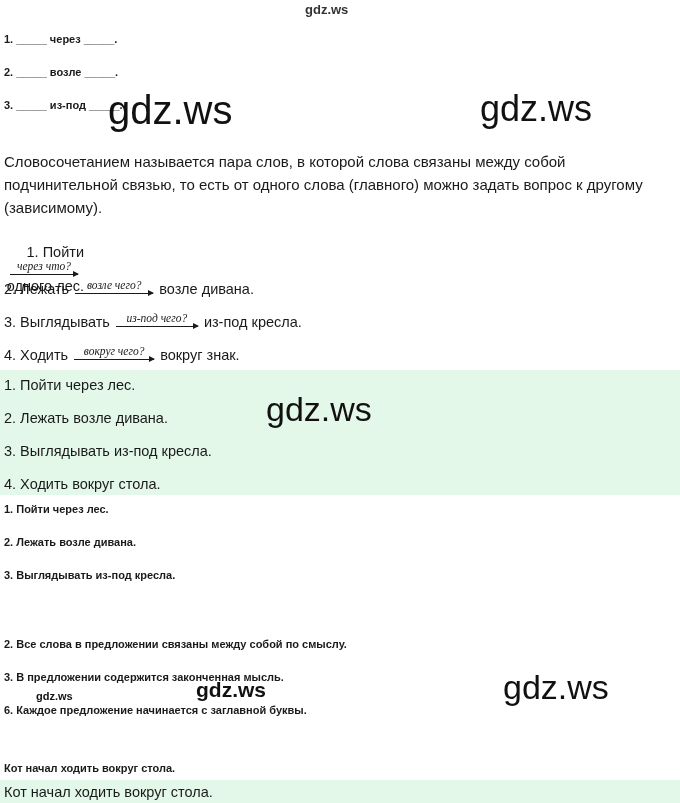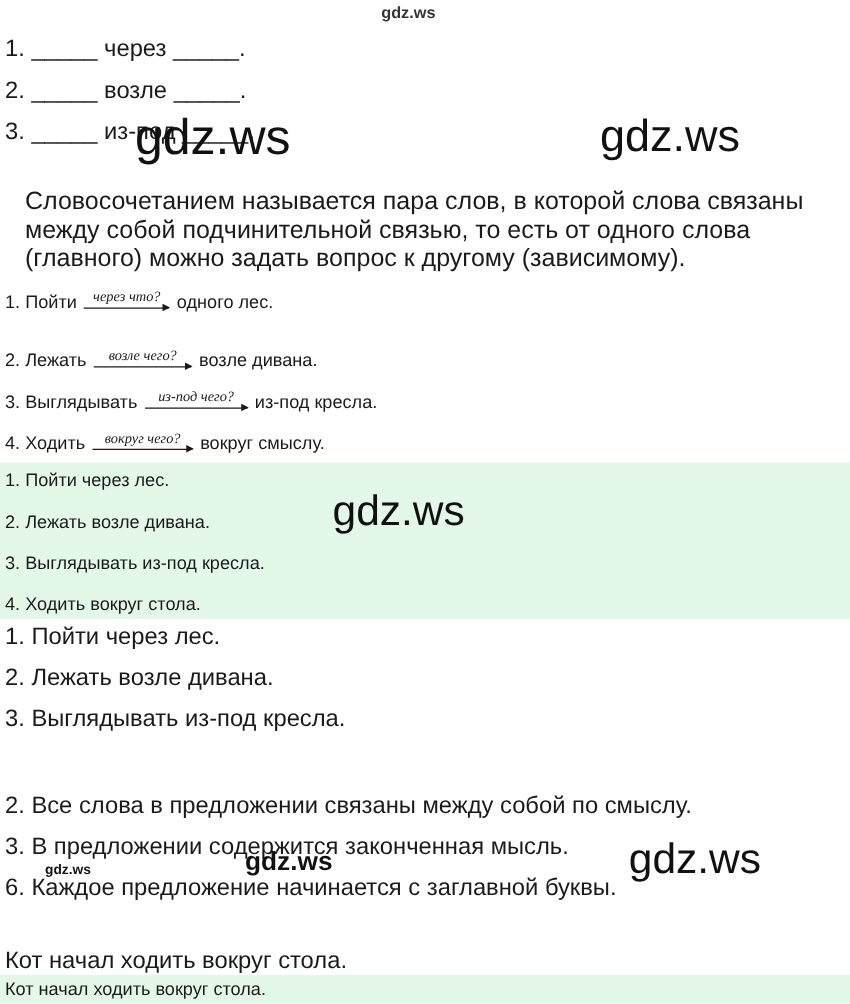--- a/index.html
+++ b/index.html
@@ -67,31 +67,32 @@
   .wm-small {
     left: 36px;
     top: 690px;
     font-size: 11px;
     font-weight: bold;
   }
 
   
   .line {
     position: absolute;
-    font-size: 19px;
+    font-size: 11px;
     line-height: 19px;
     color: #1a1a1a;
     white-space: nowrap;
+    font-weight: bold;
   }
   .para {
     position: absolute;
-    font-size: 20px;
+    font-size: 15px;
     line-height: 23px;
     color: #1a1a1a;
-    left: 20px;
+    left: 4px;
     width: 650px;
   }
 
   
   .constr {
     position: absolute;
     font-size: 14.5px;
     color: #1a1a1a;
     white-space: nowrap;
     display: flex;
@@ -157,21 +158,21 @@
   <div class="wm wm-big-1">gdz.ws</div>
   <div class="wm wm-big-2">gdz.ws</div>
 
   <div class="line" style="left:4px; top:30px;">1. _____ через _____.</div>
   <div class="line" style="left:4px; top:63px;">2. _____ возле _____.</div>
   <div class="line" style="left:4px; top:96px;">3. _____ из-под _____.</div>
 
   <div class="para" style="top:150px;">Словосочетанием называется пара слов, в которой слова связаны между собой подчинительной связью, то есть от одного слова (главного) можно задать вопрос к другому (зависимому).</div>
 
 
-  <div class="constr" style="left:4px; top:232px;">
+  <div class="constr" style="left:4px; top:244px;flex-direction:column;">
     <span class="word">1. Пойти</span>
     <span class="arrowbox">
       <span class="q">через что?</span>
       <span class="shaft" style="width:68px;"></span>
     </span>
     <span class="word">одного лес.</span>
   </div>
 
   <div class="constr" style="left:4px; top:279px;">
     <span class="word">2. Лежать</span>
@@ -190,21 +191,21 @@
     </span>
     <span class="word">из-под кресла.</span>
   </div>
 
   <div class="constr" style="left:4px; top:345px;">
     <span class="word">4. Ходить</span>
     <span class="arrowbox">
       <span class="q">вокруг чего?</span>
       <span class="shaft" style="width:80px;"></span>
     </span>
-    <span class="word">вокруг смыслу.</span>
+    <span class="word">вокруг знак.</span>
   </div>
 
   <div class="band" style="top:370px; height:125px;"></div>
   <div class="band-line" style="top:376px;">1. Пойти через лес.</div>
   <div class="band-line" style="top:409px;">2. Лежать возле дивана.</div>
   <div class="band-line" style="top:442px;">3. Выглядывать из-под кресла.</div>
   <div class="band-line" style="top:475px;">4. Ходить вокруг стола.</div>
 
   <div class="wm wm-big-3">gdz.ws</div>
 

